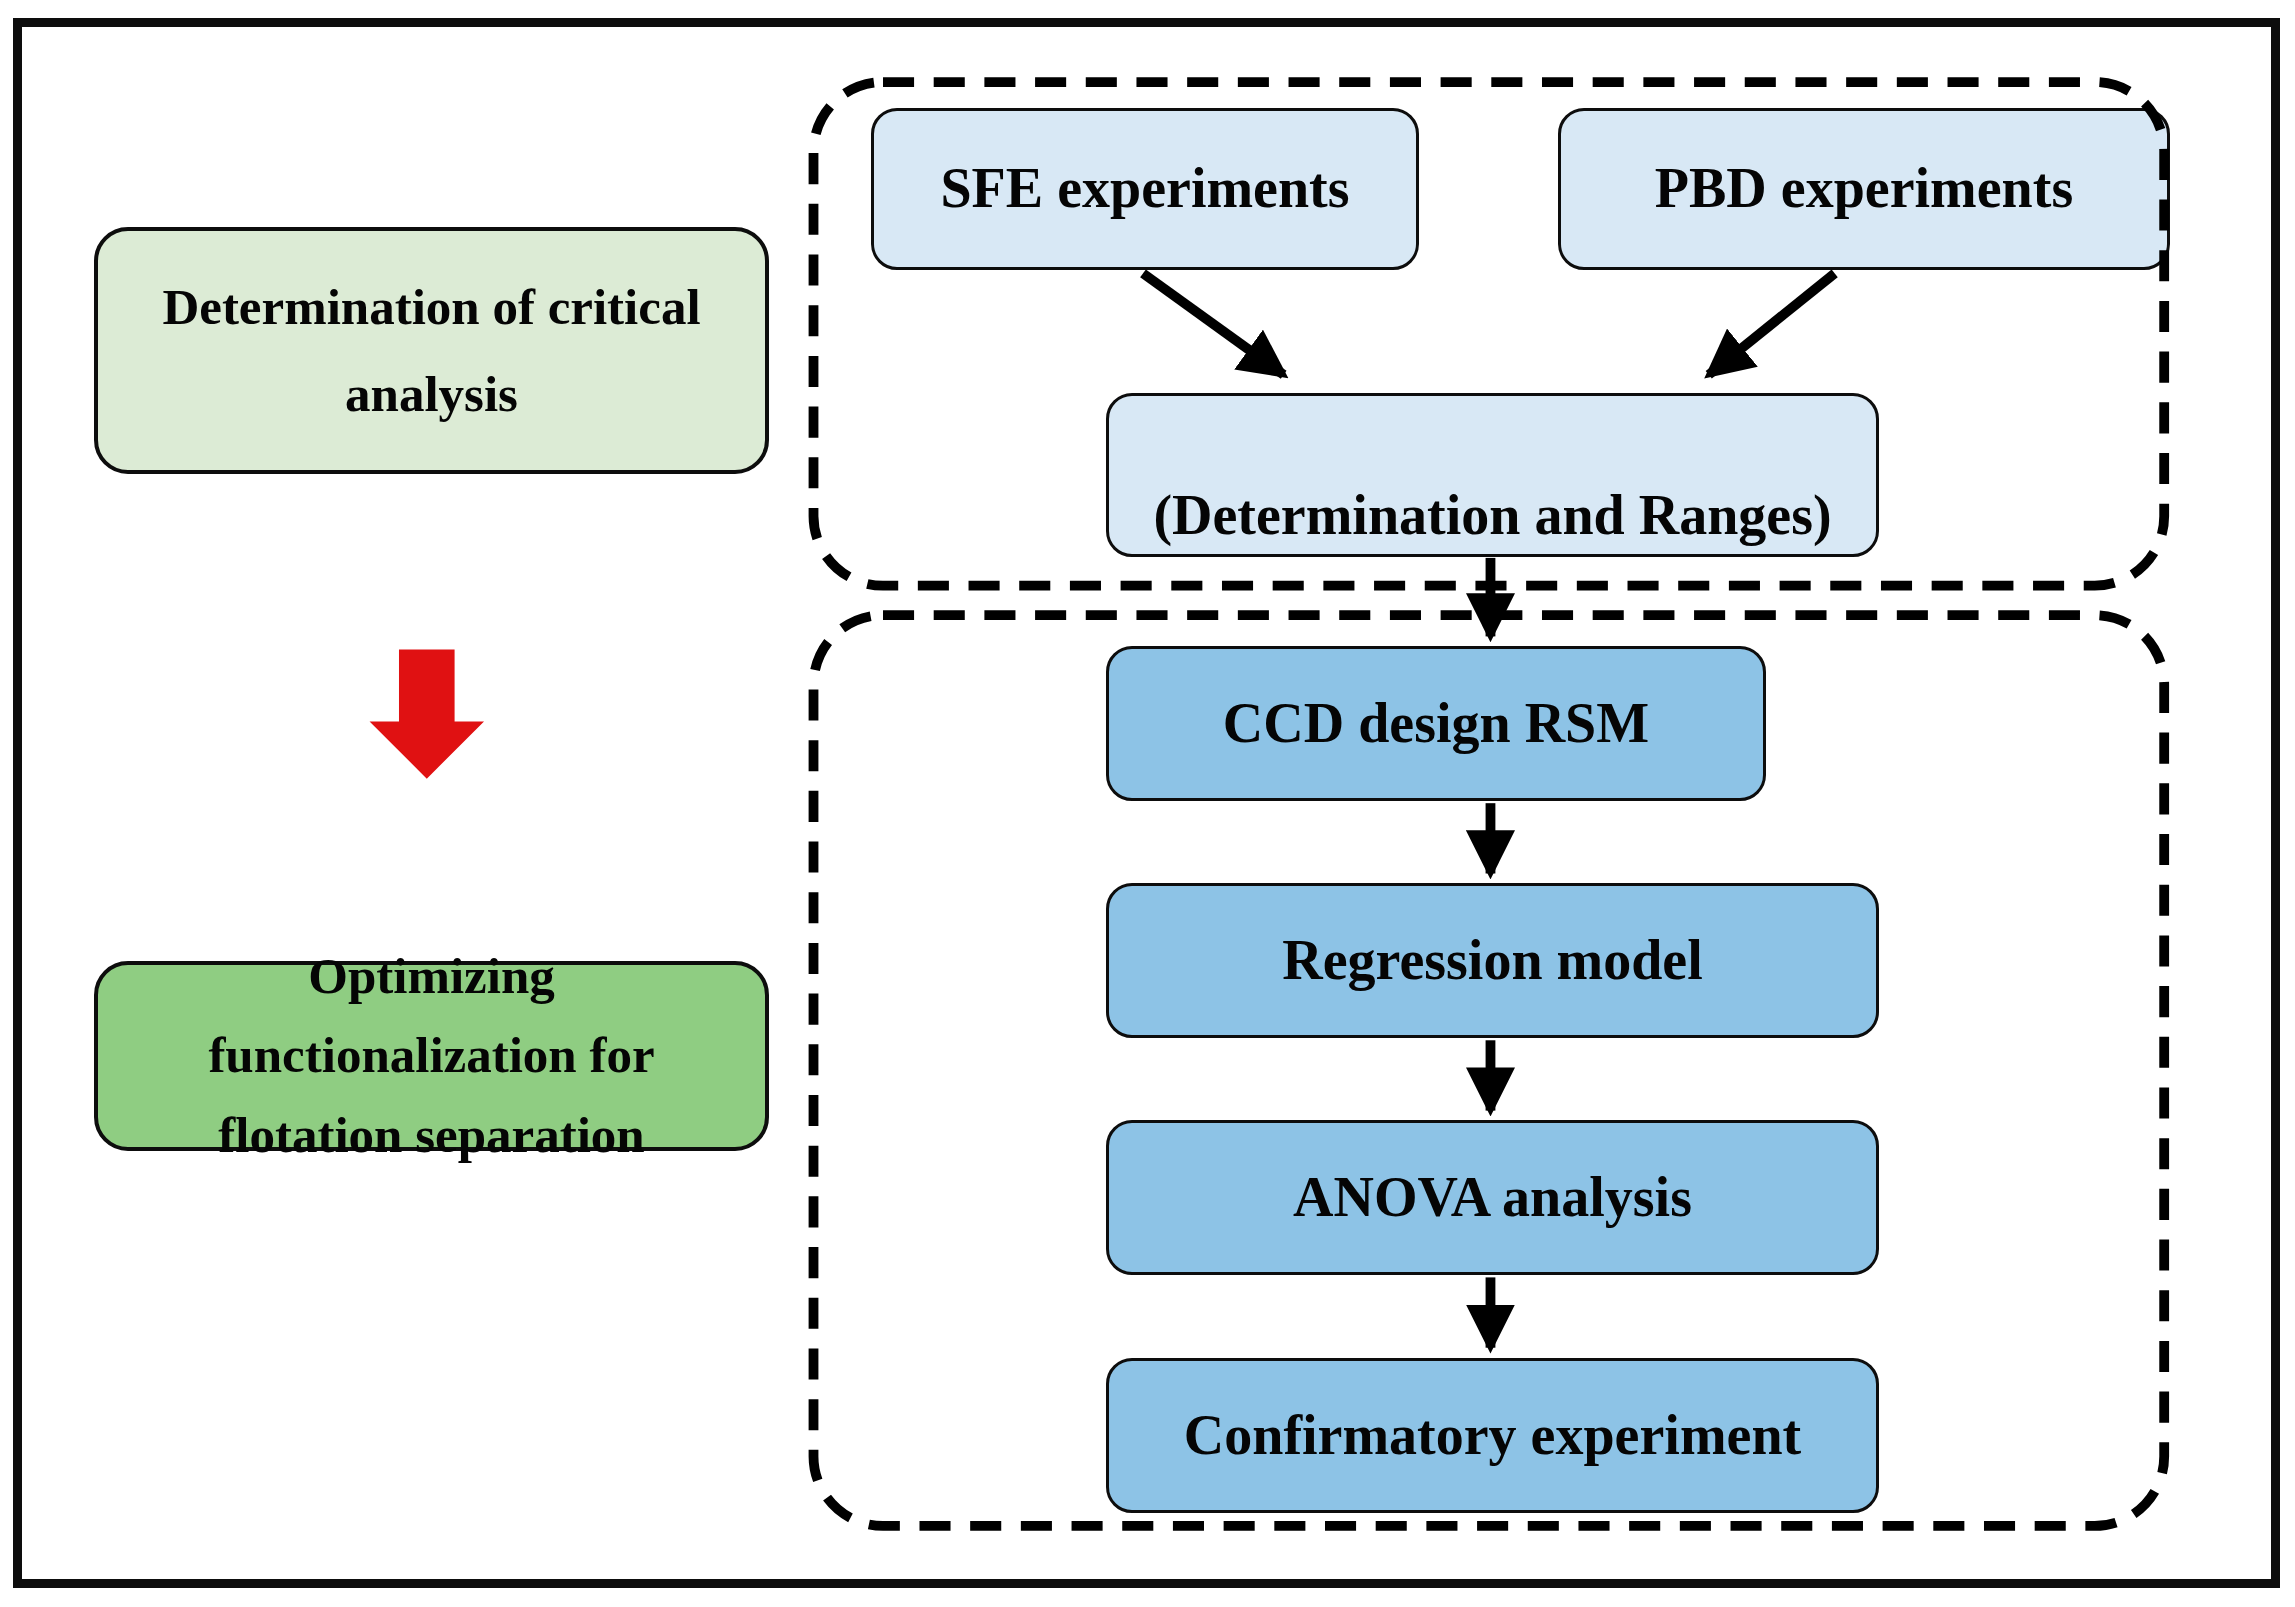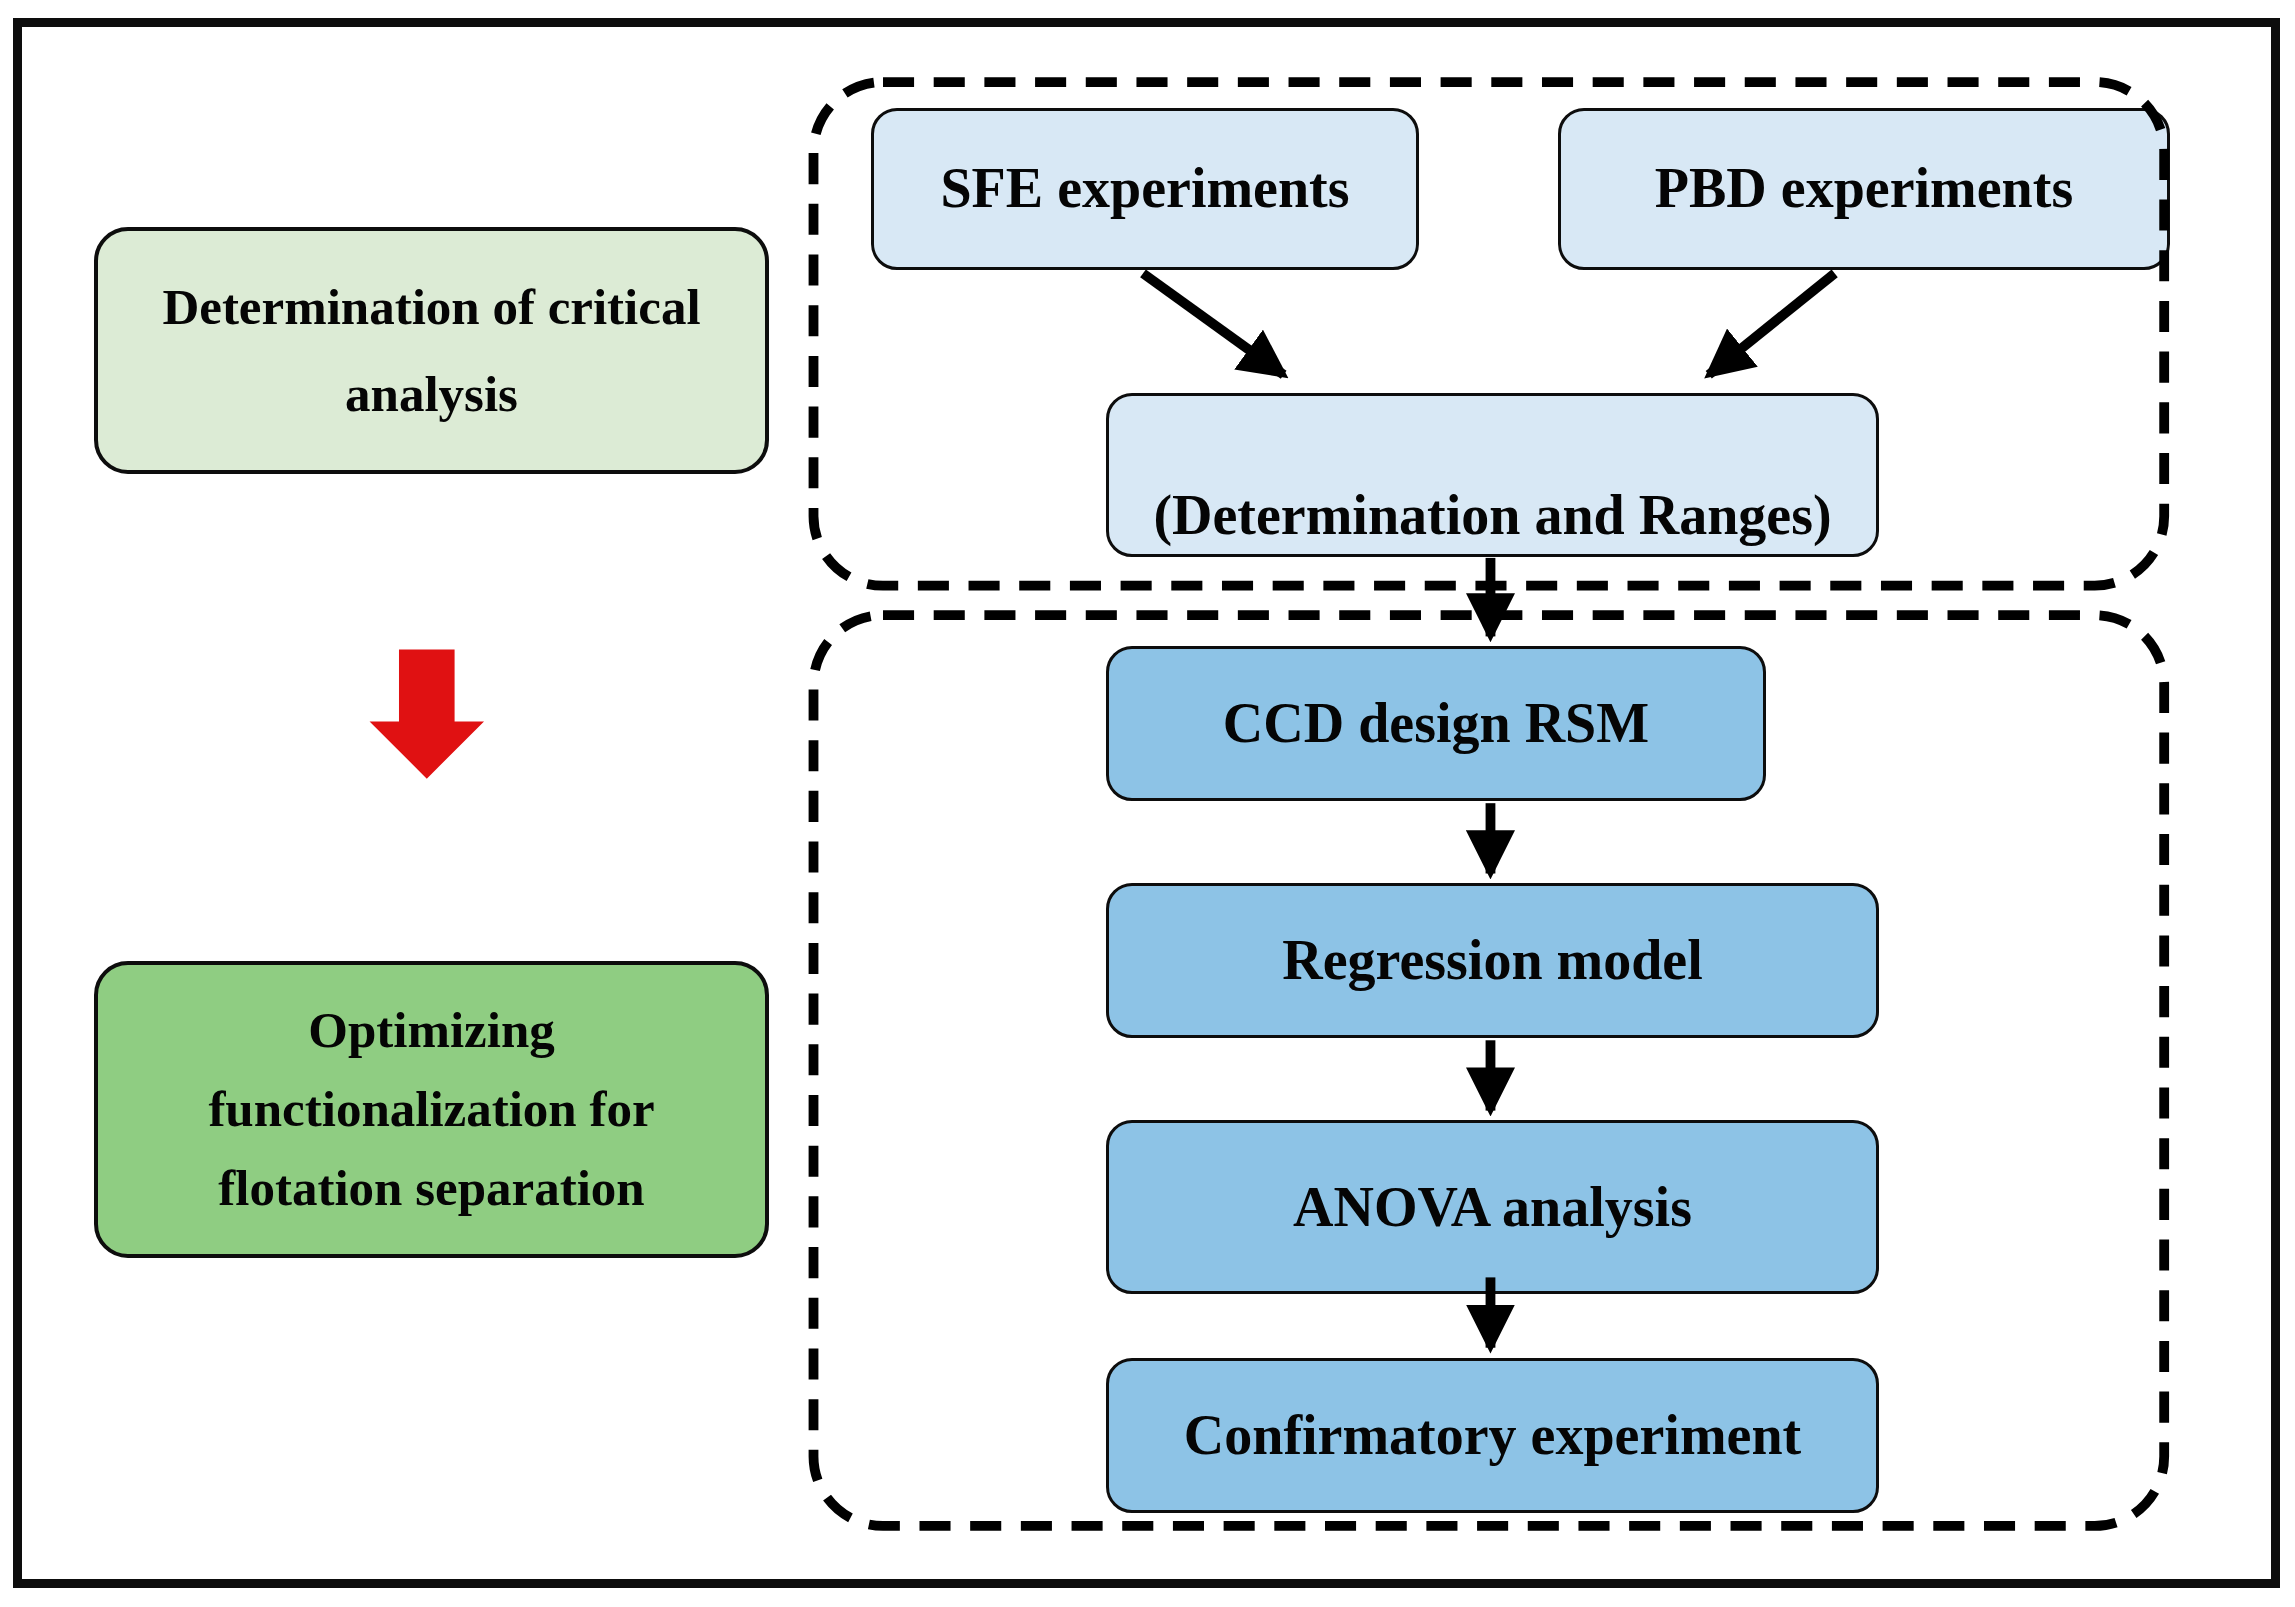--- a/index.html
+++ b/index.html
@@ -53,27 +53,27 @@
     line-height: 1.45;
   }
   .blue-medium {
     background: #8dc3e6;
     border: 3.3px solid #0d0d0d;
     border-radius: 26px;
     font-size: 56px;
     line-height: 1.3;
   }
   #box-determination { left: 94px; top: 227px; width: 675px; height: 247px; padding: 0 37px; }
-  #box-optimizing    { left: 94px; top: 961px; width: 675px; height: 297px; padding: 0 29px; }
+  #box-optimizing    { left: 94px; top: 961px; width: 675px; height: 190px; padding: 0 29px; }
   #box-sfe           { left: 871px; top: 108px; width: 548px; height: 162px; }
   #box-pbd           { left: 1558px; top: 108px; width: 612px; height: 162px; }
   #box-critical      { left: 1106px; top: 393px; width: 773px; height: 164px; }
   #box-ccd           { left: 1106px; top: 646px;  width: 660px; height: 155px; }
   #box-regression    { left: 1106px; top: 883px; width: 773px; height: 155px; }
-  #box-anova         { left: 1106px; top: 1120px; width: 773px; height: 174px; }
+  #box-anova         { left: 1106px; top: 1120px; width: 773px; height: 155px; }
   #box-confirmatory  { left: 1106px; top: 1358px; width: 773px; height: 155px; }
   #overlay {
     position: absolute;
     left: 0; top: 0;
     pointer-events: none;
   }
 </style>
 </head>
 <body>
 

